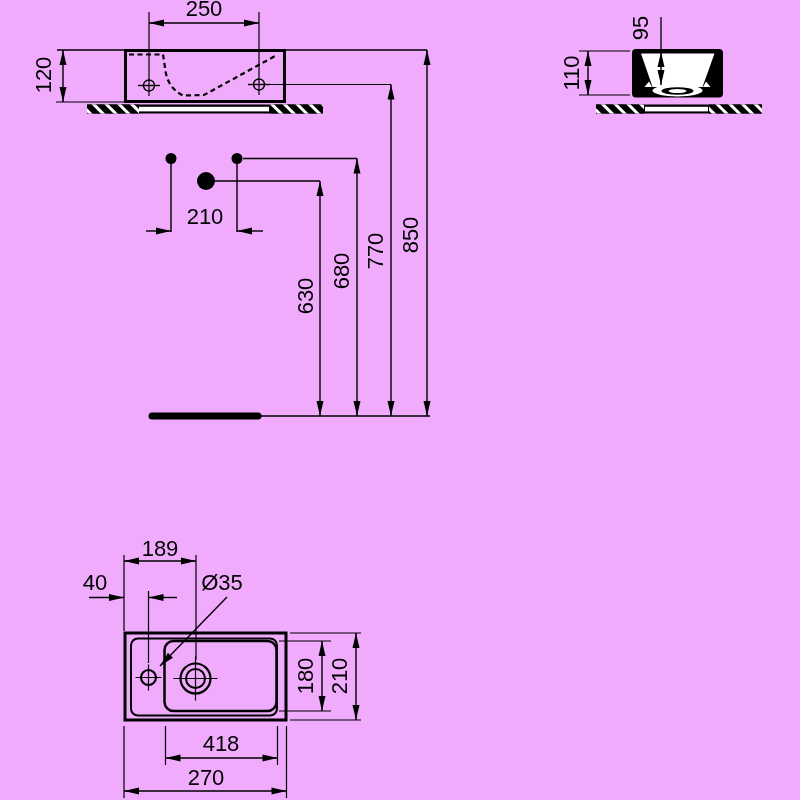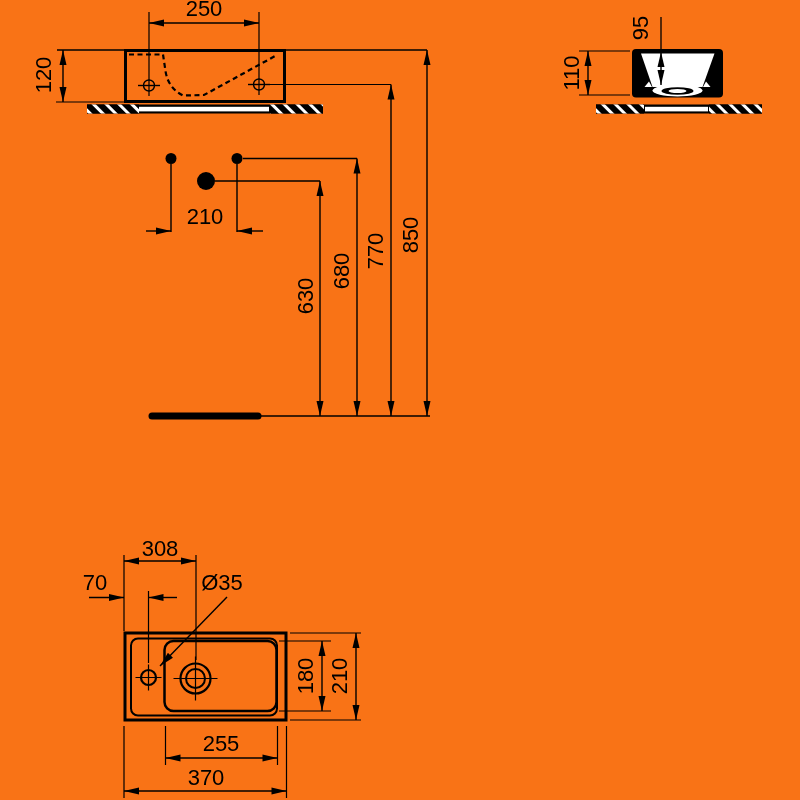--- a/index.html
+++ b/index.html
@@ -1,17 +1,17 @@
 <!DOCTYPE html>
 <html><head>
 <meta charset="utf-8">
 <style>
   html,body{margin:0;padding:0;background:#ffffff;}
   .canvas{
-    position:relative;width:800px;height:800px;background:#f97316;
+    position:relative;width:800px;height:800px;background:#f0abfc;
     font-family:"Liberation Sans", sans-serif;overflow:hidden;
   }
   .canvas svg{position:absolute;left:0;top:0;}
   .lbl{
     position:absolute;transform:translate(-50%,-50%);
     font-size:22px;color:#000;white-space:nowrap;letter-spacing:0px;
   }
   .lbl.rot{transform:translate(-50%,-50%) rotate(-90deg);}
 </style>
 </head>
@@ -154,21 +154,21 @@
 
   <div class="lbl rot" style="left:641px;top:28px">95</div>
   <div class="lbl rot" style="left:572px;top:73px">110</div>
 
   <div class="lbl" style="left:205px;top:217px">210</div>
   <div class="lbl rot" style="left:306px;top:296px">630</div>
   <div class="lbl rot" style="left:342px;top:271px">680</div>
   <div class="lbl rot" style="left:376px;top:251px">770</div>
   <div class="lbl rot" style="left:411px;top:235px">850</div>
 
-  <div class="lbl" style="left:160px;top:549px">308</div>
-  <div class="lbl" style="left:95px;top:583px">70</div>
+  <div class="lbl" style="left:160px;top:549px">189</div>
+  <div class="lbl" style="left:95px;top:583px">40</div>
   <div class="lbl" style="left:222px;top:583px">Ø35</div>
   <div class="lbl rot" style="left:306px;top:676px">180</div>
   <div class="lbl rot" style="left:340px;top:676px">210</div>
-  <div class="lbl" style="left:221px;top:744px">255</div>
-  <div class="lbl" style="left:206px;top:778px">370</div>
+  <div class="lbl" style="left:221px;top:744px">418</div>
+  <div class="lbl" style="left:206px;top:778px">270</div>
 
 </div>
 
 </body></html>

